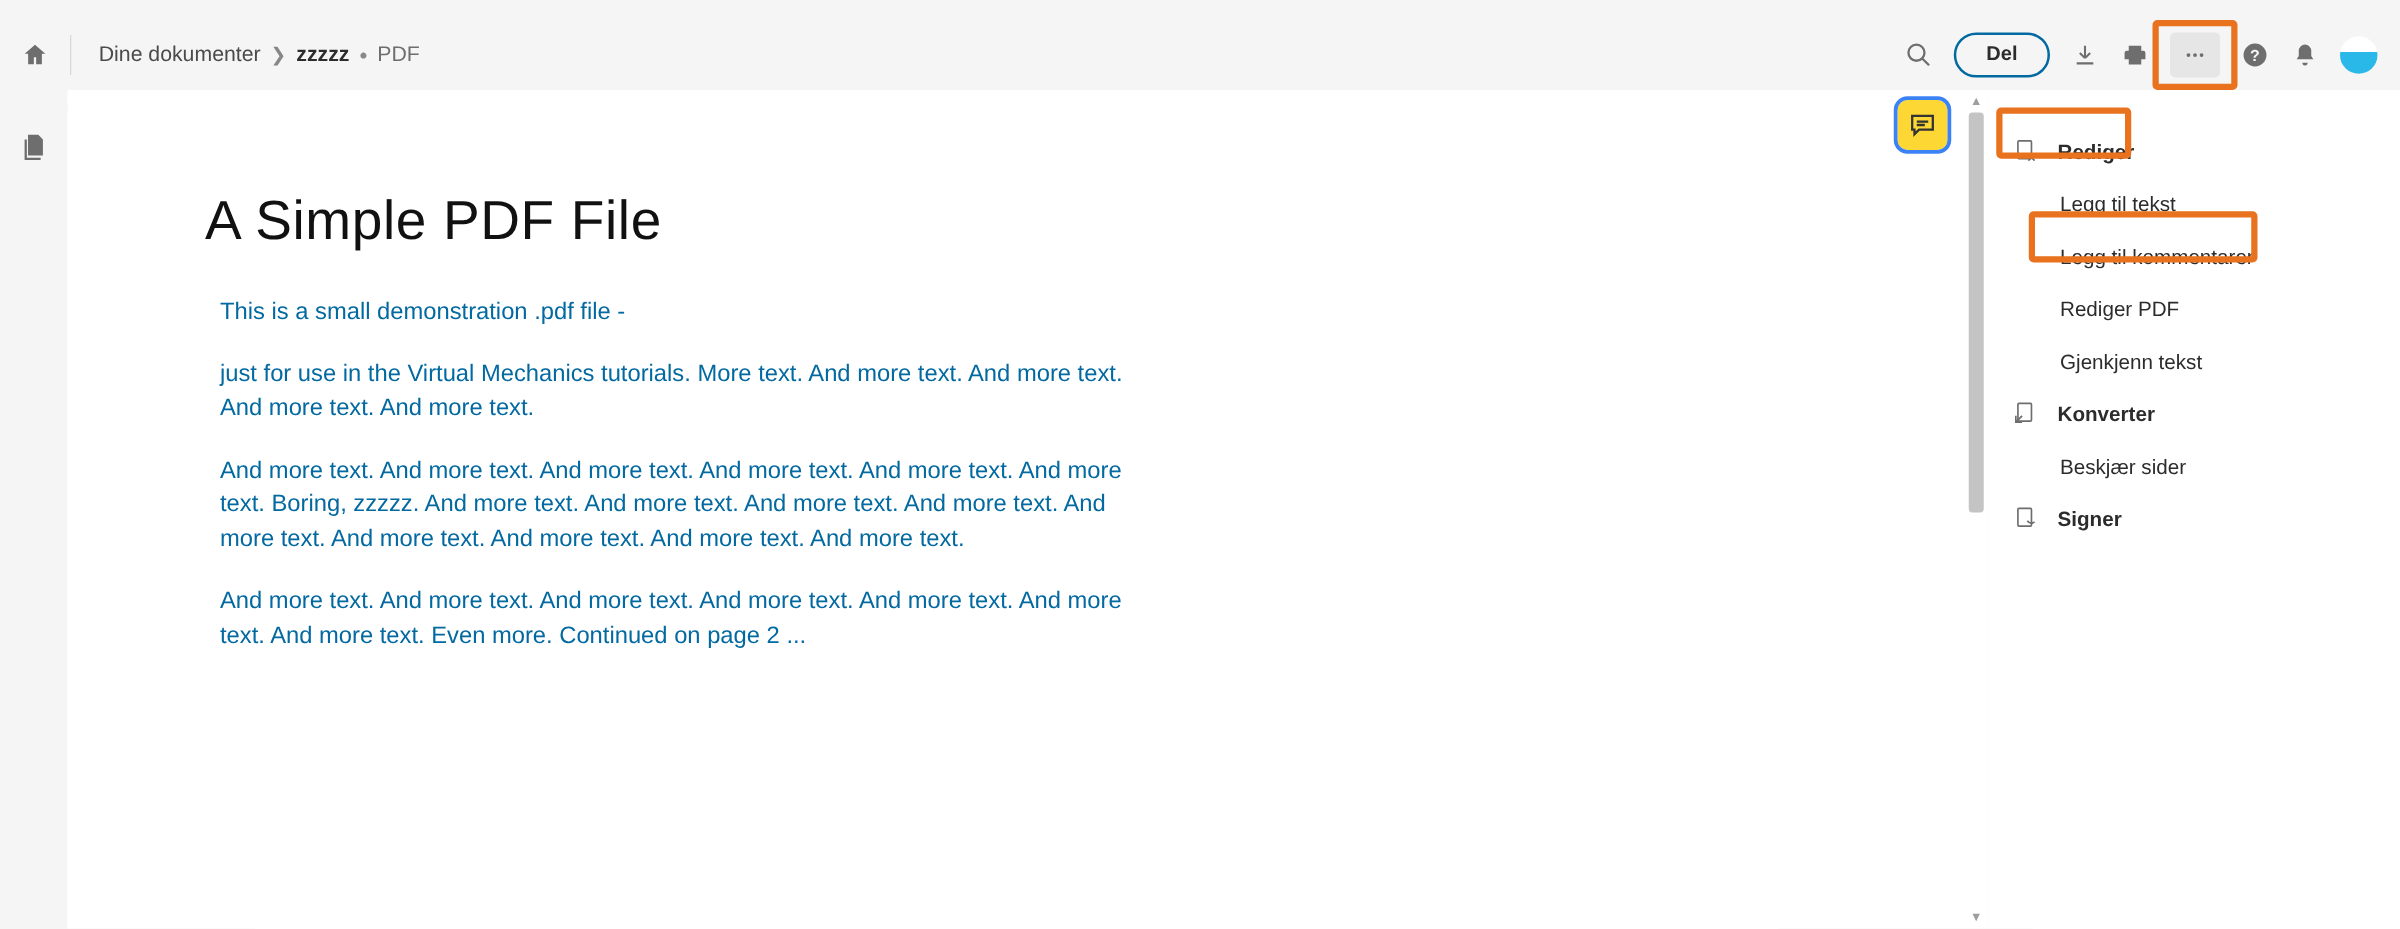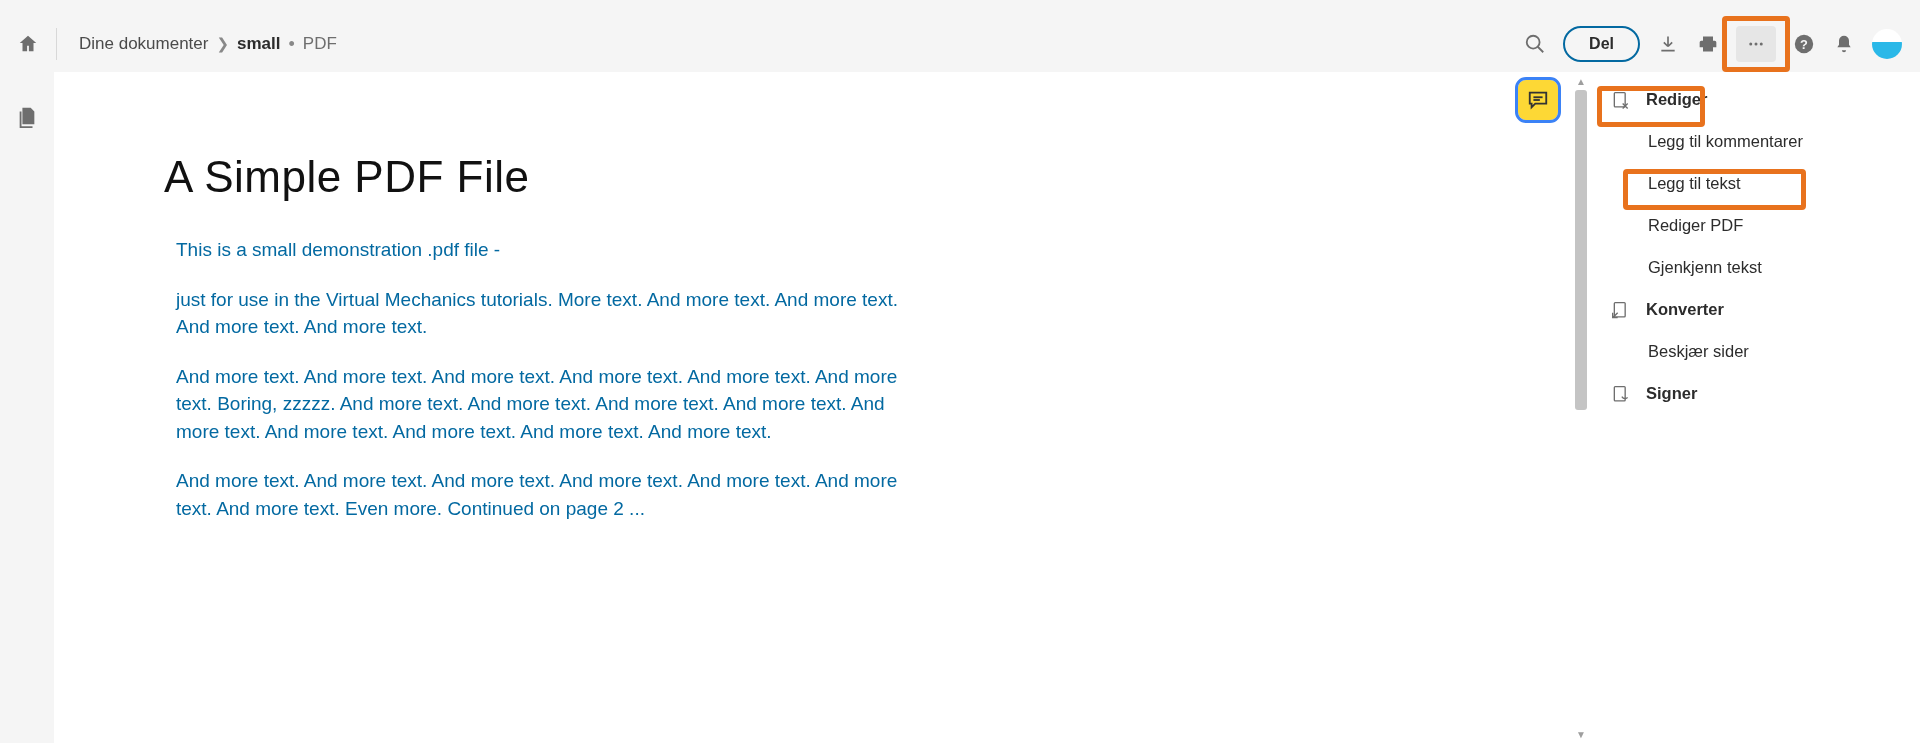--- a/index.html
+++ b/index.html
@@ -88,21 +88,21 @@
   }
   .scroll-arrow { height: 18px; display: flex; align-items: center; justify-content: center; color: #9e9e9e; font-size: 10px; }
   .scroll-track { flex: 1; position: relative; }
   .scroll-thumb { position: absolute; top: 0; left: 3px; width: 12px; height: 320px; background: #c4c4c4; border-radius: 3px; }
 
   .right-panel {
     width: 330px; background: #fff; padding: 18px 16px 0 16px;
     position: relative;
   }
   .panel-item {
-    display: flex; align-items: flex-start; gap: 14px;
+    display: flex; align-items: flex-end; gap: 14px;
     height: 42px; font-size: 16.5px; color: #2c2c2c;
     padding-left: 4px;
   }
   .panel-item.bold { font-weight: 700; }
   .panel-sub { padding-left: 42px; font-weight: 400; font-size: 16.5px; }
   .panel-icon { width: 22px; height: 22px; display: flex; align-items: center; justify-content: center; color: #6e6e6e; }
 
   .hl-rediger { left: 7px; top: 14px; width: 108px; height: 41px; position: absolute; border: 5px solid #e8721d; border-radius: 4px; pointer-events: none; }
   .hl-kommentarer { left: 33px; top: 97px; width: 183px; height: 41px; position: absolute; border: 5px solid #e8721d; border-radius: 4px; pointer-events: none; }
 
@@ -114,21 +114,21 @@
 <div class="topbar">
   <div class="home-btn">
     <svg width="22" height="22" viewBox="0 0 24 24" fill="currentColor">
         <path d="M12 3l9 8h-3v9h-5v-6h-2v6H6v-9H3z"></path>
       </svg>
   </div>
   <div class="vdiv"></div>
   <div class="breadcrumb">
     <span>Dine dokumenter</span>
     <span class="chev">❯</span>
-    <span class="strong">small</span>
+    <span class="strong">zzzzz</span>
     <span class="dot">•</span>
     <span class="type">PDF</span>
   </div>
 
   <div class="topbar-spacer"></div>
 
   <div class="icon-btn">
     <svg width="22" height="22" viewBox="0 0 24 24" fill="none" stroke="currentColor" stroke-width="2">
         <circle cx="10" cy="10" r="7"></circle>
         <line x1="15" y1="15" x2="21" y2="21"></line>
@@ -218,24 +218,24 @@
     <div class="panel-item bold">
       <span class="panel-icon">
         <svg width="20" height="20" viewBox="0 0 24 24" fill="none" stroke="currentColor" stroke-width="1.6">
             <rect x="4" y="2" width="13" height="17" rx="1"></rect>
             <path d="M14 15l6 6m0-6l-6 6"></path>
           </svg>
       </span>
       <span>Rediger</span>
     </div>
     <div class="panel-item panel-sub">
+      <span>Legg til tekst</span>
+    </div>
+    <div class="panel-item panel-sub">
       <span>Legg til kommentarer</span>
-    </div>
-    <div class="panel-item panel-sub">
-      <span>Legg til tekst</span>
     </div>
     <div class="panel-item panel-sub">
       <span>Rediger PDF</span>
     </div>
     <div class="panel-item panel-sub">
       <span>Gjenkjenn tekst</span>
     </div>
     <div class="panel-item bold">
       <span class="panel-icon">
         <svg width="20" height="20" viewBox="0 0 24 24" fill="none" stroke="currentColor" stroke-width="1.6">

